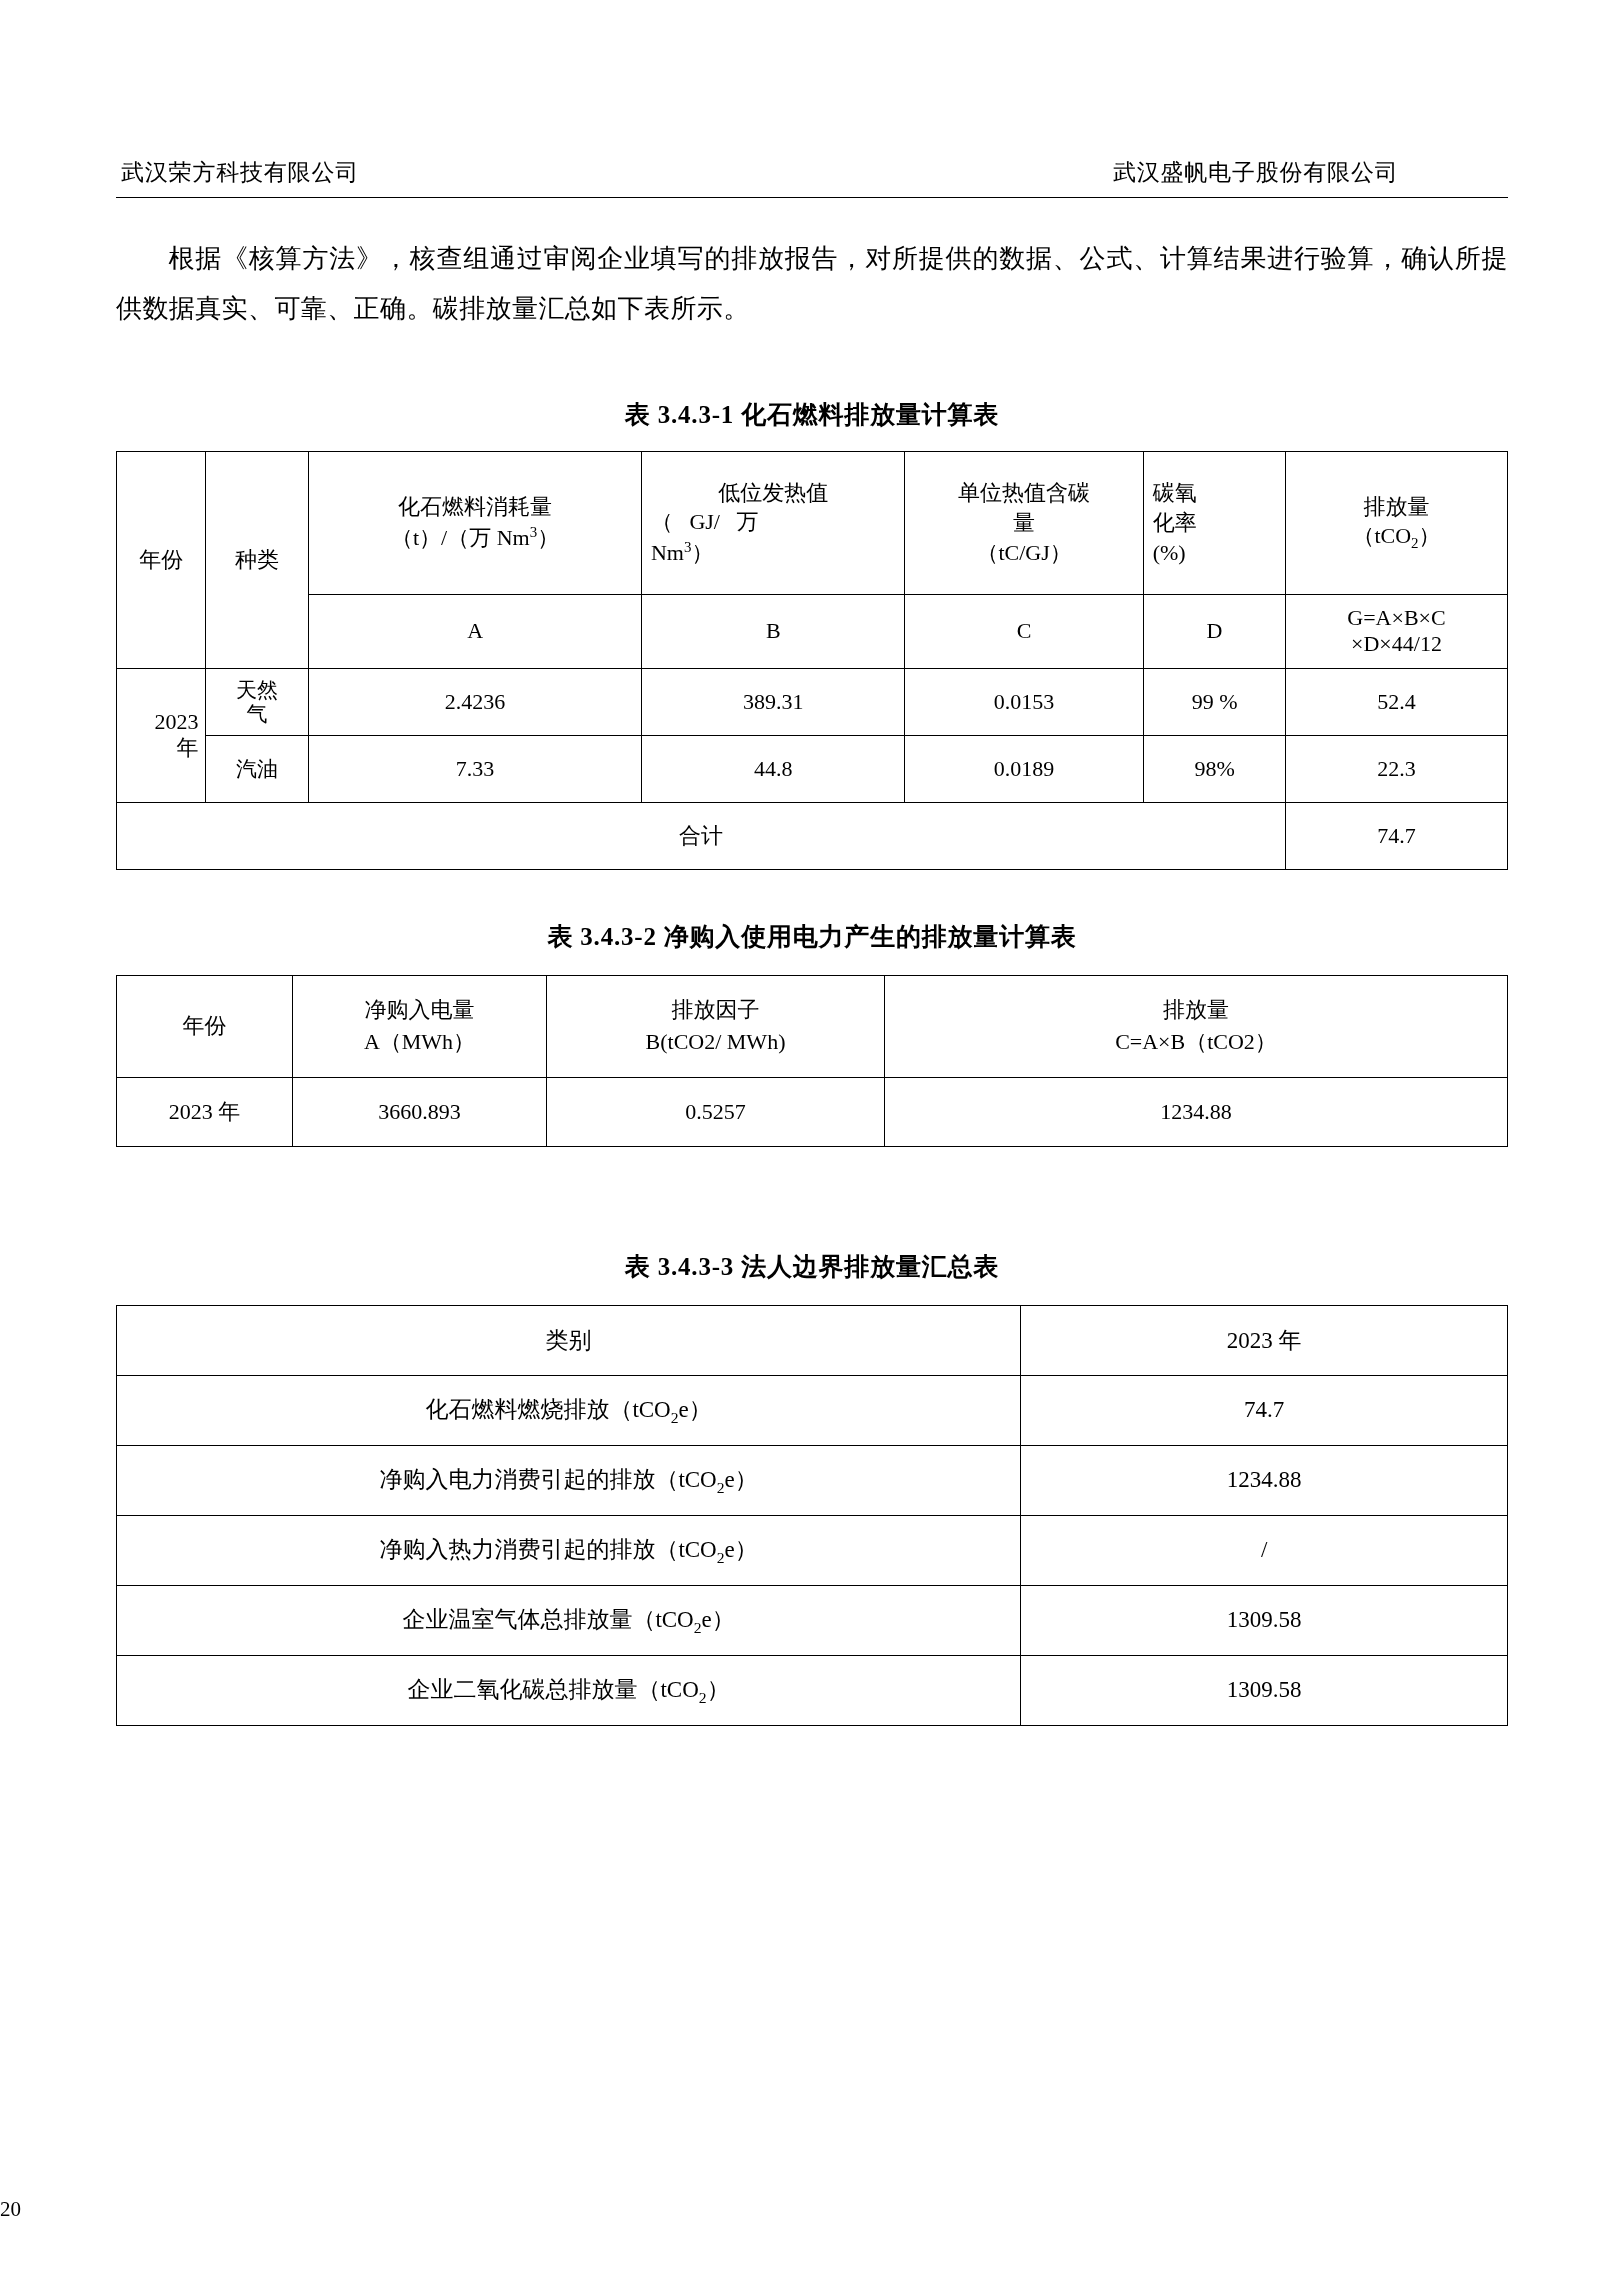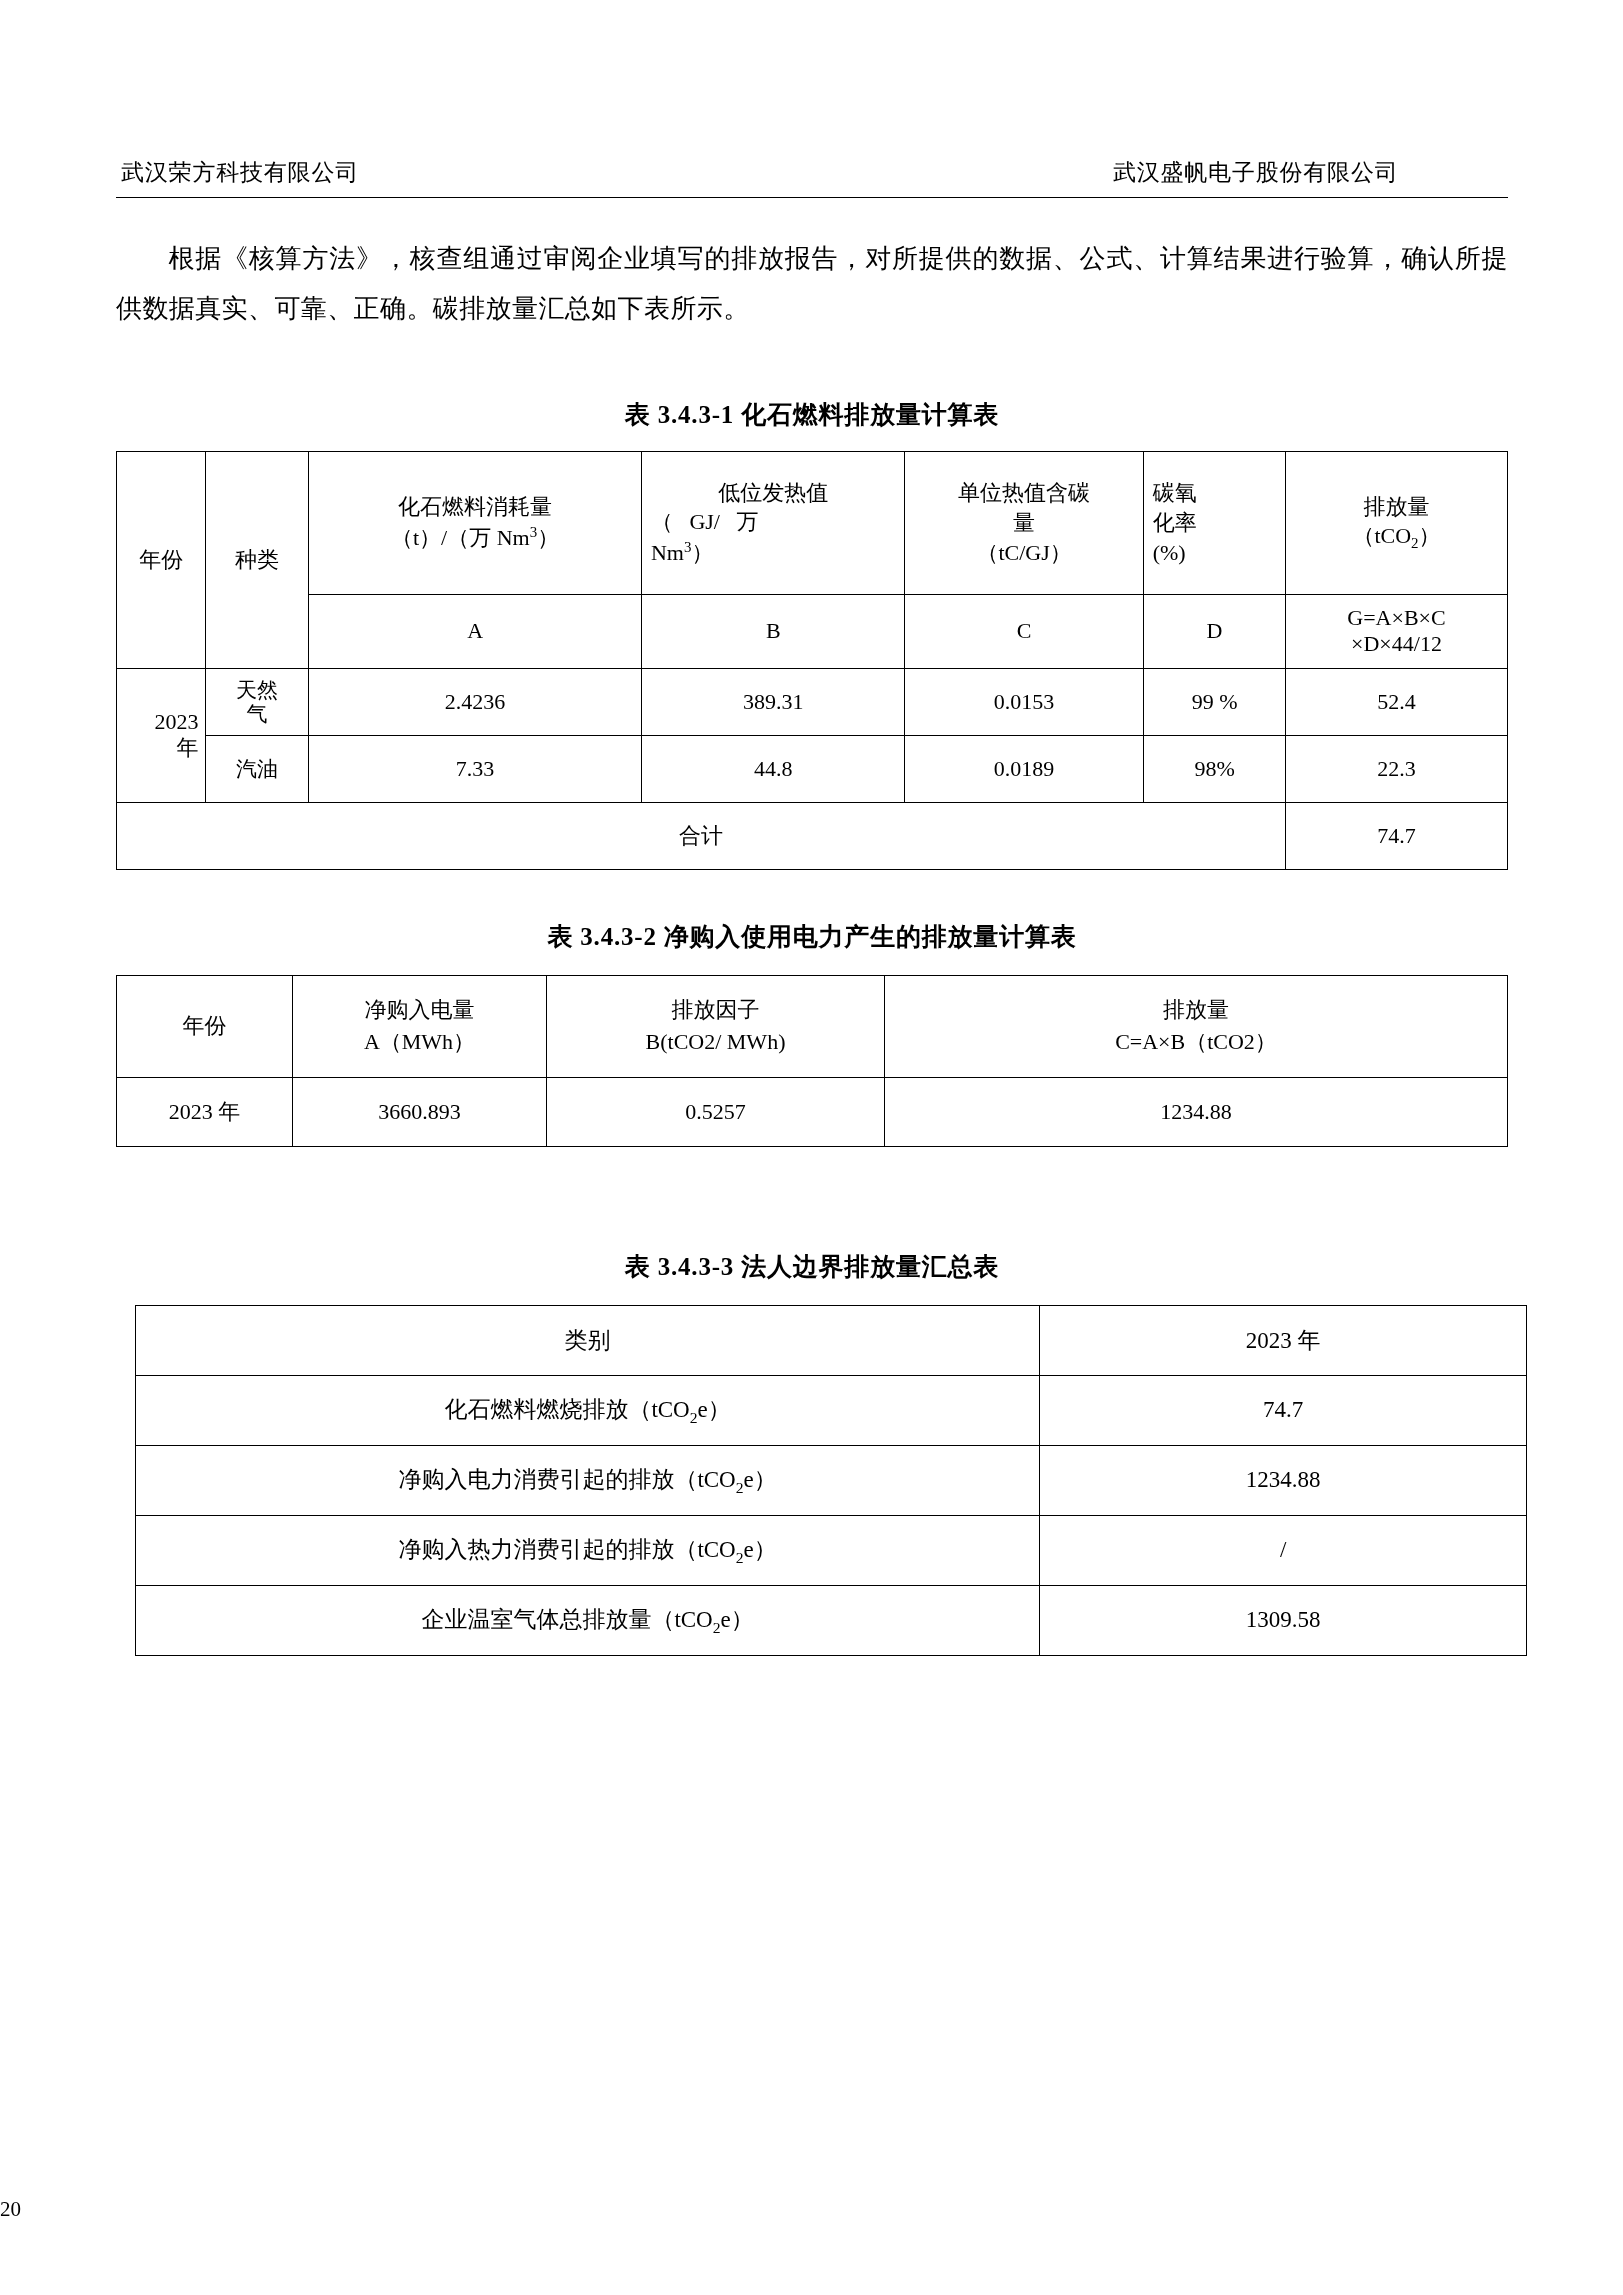--- a/index.html
+++ b/index.html
@@ -91,21 +91,21 @@
 
   
   .t2 { table-layout: fixed; }
   .t2 .c1 { width: 176px; }
   .t2 .c2 { width: 254px; }
   .t2 .c3 { width: 338px; }
   .t2 .h-row td { height: 91px; line-height: 1.45; }
   .t2 .d-row td { height: 58px; }
 
   
-  .t3 { table-layout: fixed; margin-left: 19px; }
+  .t3 { table-layout: fixed; }
   .t3 .c1 { width: 65%; }
   .t3 .c2 { width: 35%; }
   .t3 td { height: 59px; font-size: 23px; }
 
   
   .footer {
     position: absolute;
     left: 0;
     right: 0;
     bottom: 73px;
@@ -260,20 +260,24 @@
         <td>1234.88</td>
       </tr>
       <tr>
         <td><span>净购入热力消费引起的排放（tCO</span><sub>2</sub><span>e）</span></td>
         <td>/</td>
       </tr>
       <tr>
         <td><span>企业温室气体总排放量（tCO</span><sub>2</sub><span>e）</span></td>
         <td>1309.58</td>
       </tr>
+      <tr>
+        <td><span>企业二氧化碳总排放量（tCO</span><sub>2</sub><span>）</span></td>
+        <td>1309.58</td>
+      </tr>
     </tbody>
   </table>
 
   <div class="footer">
     <span>20</span>
   </div>
 
 </div>
 
 

